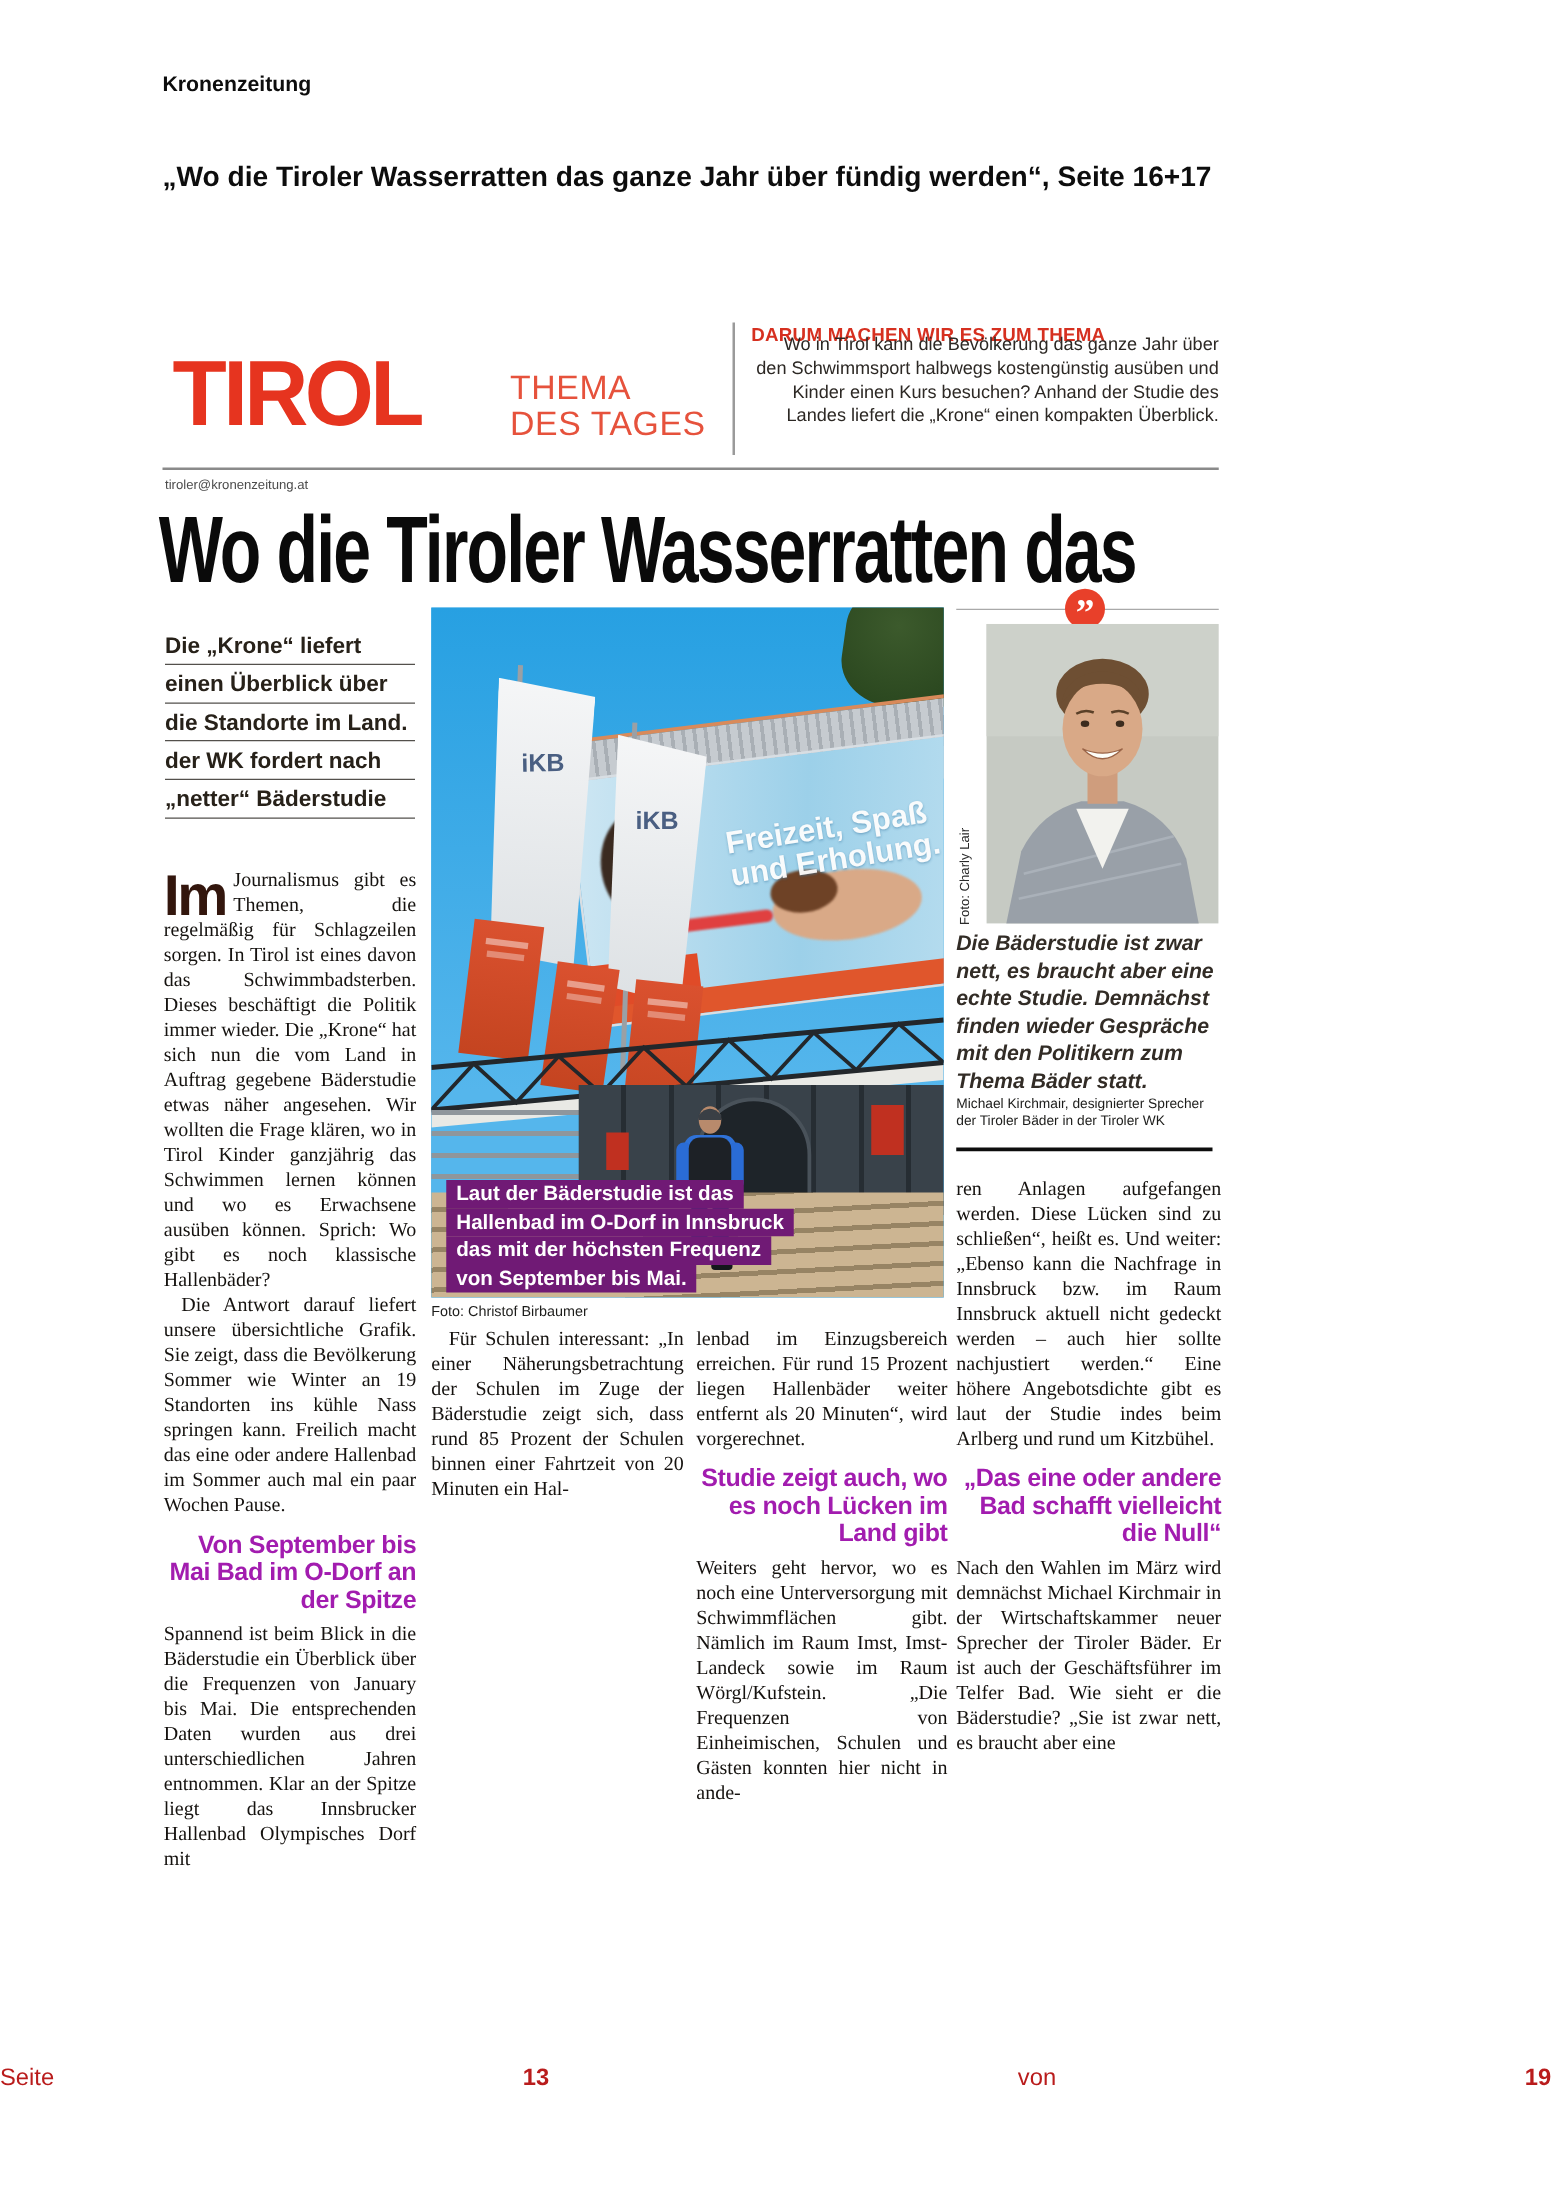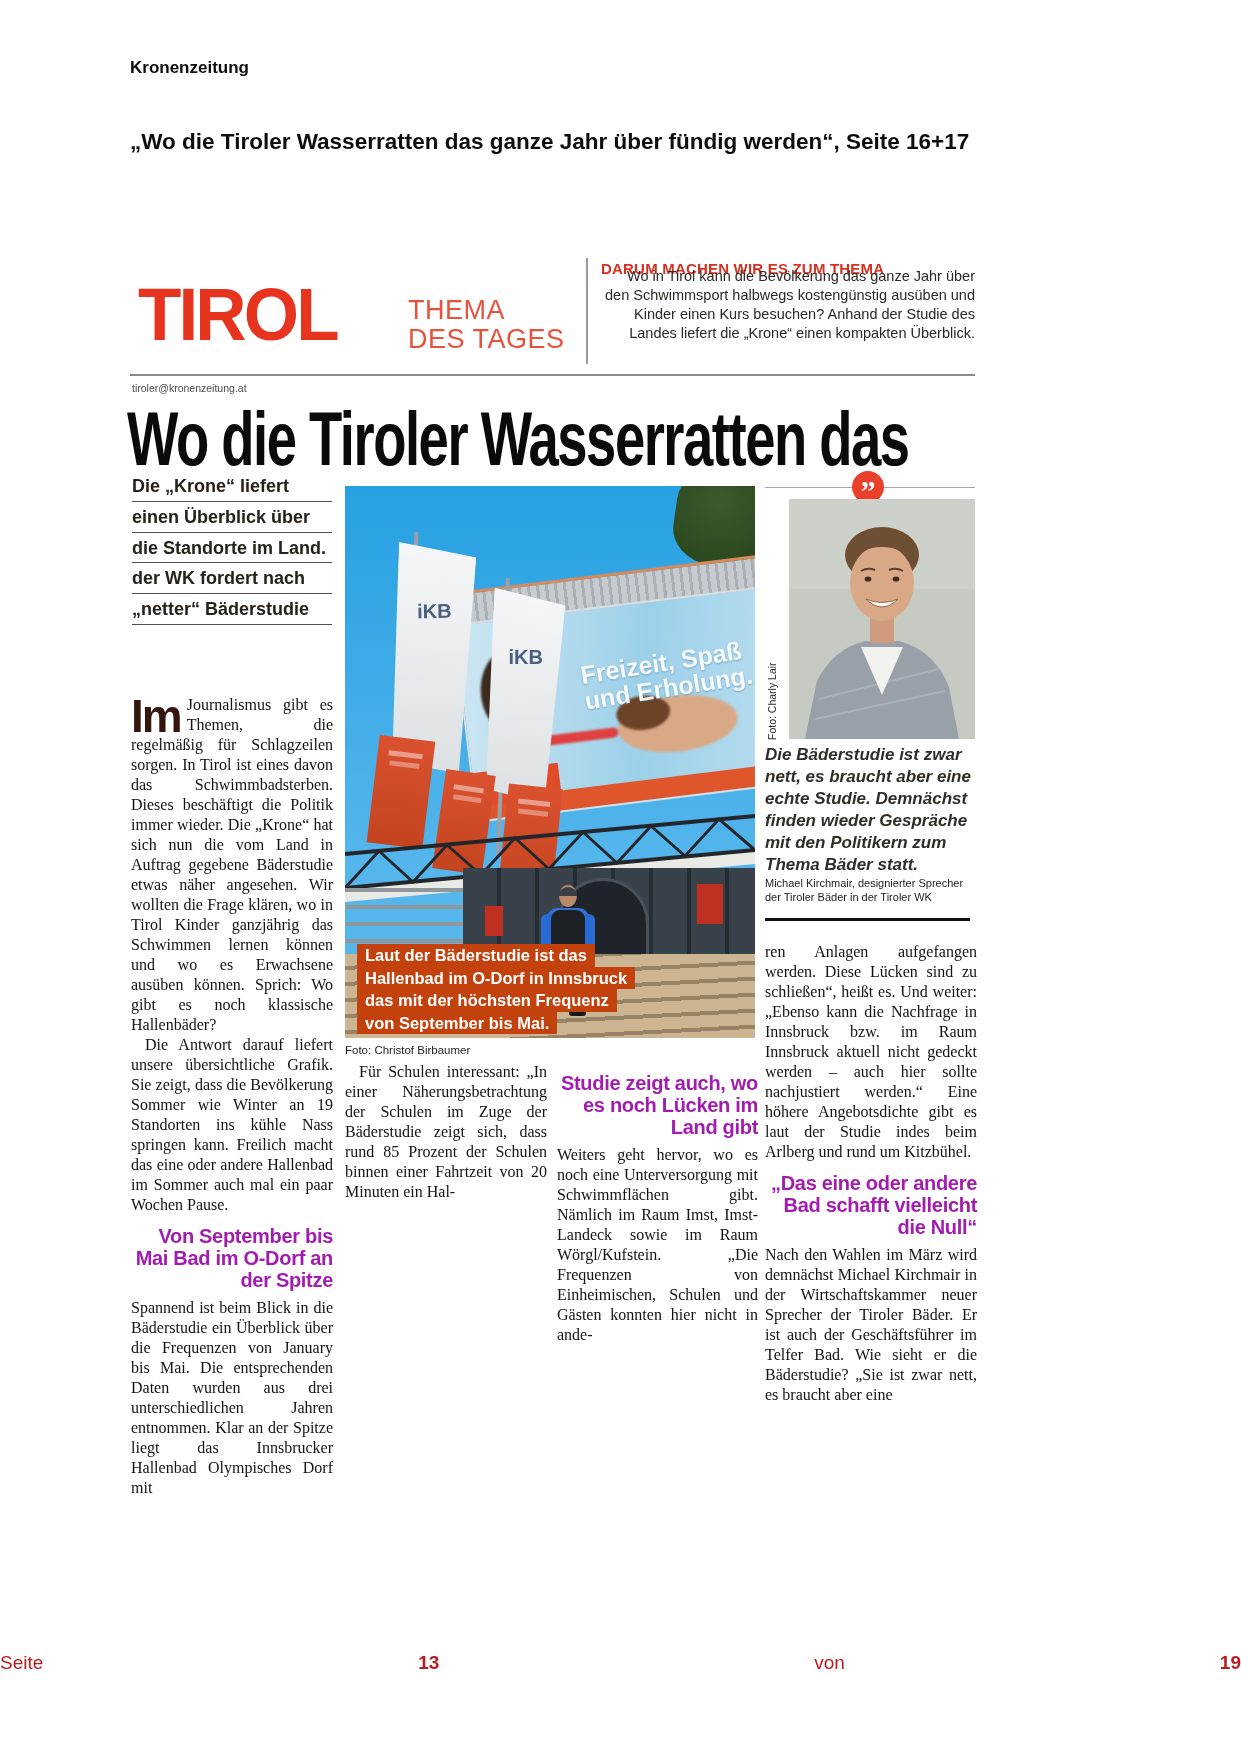--- a/index.html
+++ b/index.html
@@ -23,21 +23,21 @@
   .theme-body{left:601px;top:267px;width:374px;font-size:14.5px;color:#2c2824;line-height:1.3;text-align:right;}
   .masthead-rule{left:130px;top:374px;width:845px;height:1.5px;background:#8a8a8a;}
   .masthead-email{left:132px;top:382px;font-size:10.5px;color:#4c4c4c;}
 
   
   .article-headline{left:127px;top:396px;font-size:74px;font-weight:900;letter-spacing:-2px;
                     color:#0a0a0a;white-space:nowrap;transform:scale(0.735,1.02);
                     transform-origin:0 0;}
 
   
-  .standfirst{left:132px;top:477px;width:200px;}
+  .standfirst{left:132px;top:507px;width:200px;}
   .standfirst .sf-line{font-size:18px;font-weight:bold;color:#272119;line-height:1.1;
                        padding-bottom:4px;border-bottom:1.5px solid #53504c;margin-bottom:6px;}
 
   
   .newscol{font-family:"Liberation Serif",serif;font-size:16px;line-height:20px;
            text-align:justify;color:#15120f;}
   .newscol p{margin:0;}
   .newscol p.indent{text-indent:14px;}
   .col1{left:131px;top:695px;width:202px;}
   .col2{left:345px;top:1062px;width:202px;}
@@ -81,21 +81,21 @@
             background:repeating-linear-gradient(90deg,#39424a 0 34px,#262d33 34px 38px);}
   .revolving{left:212px;top:392px;width:92px;height:94px;background:#1e2429;
              border-radius:46px 46px 0 0;border:3px solid #49525a;box-sizing:border-box;}
   .door-sign{background:#c03020;}
   .steps{left:0;top:468px;width:410px;height:84px;
          background:repeating-linear-gradient(177deg,#ccb592 0 12px,#978464 12px 16px);}
   .railing{left:0;top:392px;width:120px;height:78px;
            background:repeating-linear-gradient(0deg,transparent 0 13px,#8f969c 13px 17px);}
   .pedestrian{left:188px;top:396px;}
   .caption{left:12px;top:458px;}
-  .caption .cap-line{display:table;background:#c2410c;color:#ffffff;font-size:16.5px;
+  .caption .cap-line{display:table;background:#701a75;color:#ffffff;font-size:16.5px;
                      font-weight:bold;line-height:1.0;padding:3px 8px;}
   .photo-credit{left:345px;top:1044px;font-size:11.5px;color:#1d1d1b;}
 
   
   .quote-divider{left:765px;top:487px;width:210px;height:1px;background:#a9a9a9;}
   .quote-icon{left:852px;top:471px;width:32px;height:32px;border-radius:50%;background:#e8402a;
               color:#fff;font-family:"Liberation Serif",serif;font-size:30px;font-weight:bold;
               text-align:center;line-height:40px;}
   .portrait{left:789px;top:499px;width:186px;height:240px;overflow:hidden;}
   .vcredit{left:766px;top:560px;width:14px;height:180px;font-size:10.5px;color:#2a2a2a;
@@ -238,20 +238,21 @@
   <div class="abs vcredit">Foto: Charly Lair</div>
   <div class="abs quote-text">Die Bäderstudie ist zwar nett, es braucht aber eine echte Studie. Demnächst finden wieder Gespräche mit den Politikern zum Thema Bäder statt.</div>
   <div class="abs quote-attr">Michael Kirchmair, designierter Sprecher der Tiroler Bäder in der Tiroler WK</div>
   <div class="abs quote-rule"></div>
 
   <div class="abs newscol col2">
     <p class="indent">Für Schulen interessant: „In einer Näherungsbetrachtung der Schulen im Zuge der Bäderstudie zeigt sich, dass rund 85 Prozent der Schulen binnen einer Fahrtzeit von 20 Minuten ein Hal-</p>
   </div>
 
   <div class="abs newscol col3">
+    <p>lenbad im Einzugsbereich erreichen. Für rund 15 Prozent liegen Hallenbäder weiter entfernt als 20 Minuten“, wird vorgerechnet.</p>
     <div class="subhead">Studie zeigt auch, wo es noch Lücken im Land gibt</div>
     <p>Weiters geht hervor, wo es noch eine Unterversorgung mit Schwimmflächen gibt. Nämlich im Raum Imst, Imst-Landeck sowie im Raum Wörgl/Kufstein. „Die Frequenzen von Einheimischen, Schulen und Gästen konnten hier nicht in ande-</p>
   </div>
 
   <div class="abs newscol col4">
     <p>ren Anlagen aufgefangen werden. Diese Lücken sind zu schließen“, heißt es. Und weiter: „Ebenso kann die Nachfrage in Innsbruck bzw. im Raum Innsbruck aktuell nicht gedeckt werden – auch hier sollte nachjustiert werden.“ Eine höhere Angebotsdichte gibt es laut der Studie indes beim Arlberg und rund um Kitzbühel.</p>
     <div class="subhead">„Das eine oder andere Bad schafft vielleicht die Null“</div>
     <p>Nach den Wahlen im März wird demnächst Michael Kirchmair in der Wirtschaftskammer neuer Sprecher der Tiroler Bäder. Er ist auch der Geschäftsführer im Telfer Bad. Wie sieht er die Bäderstudie? „Sie ist zwar nett, es braucht aber eine</p>
   </div>
 

